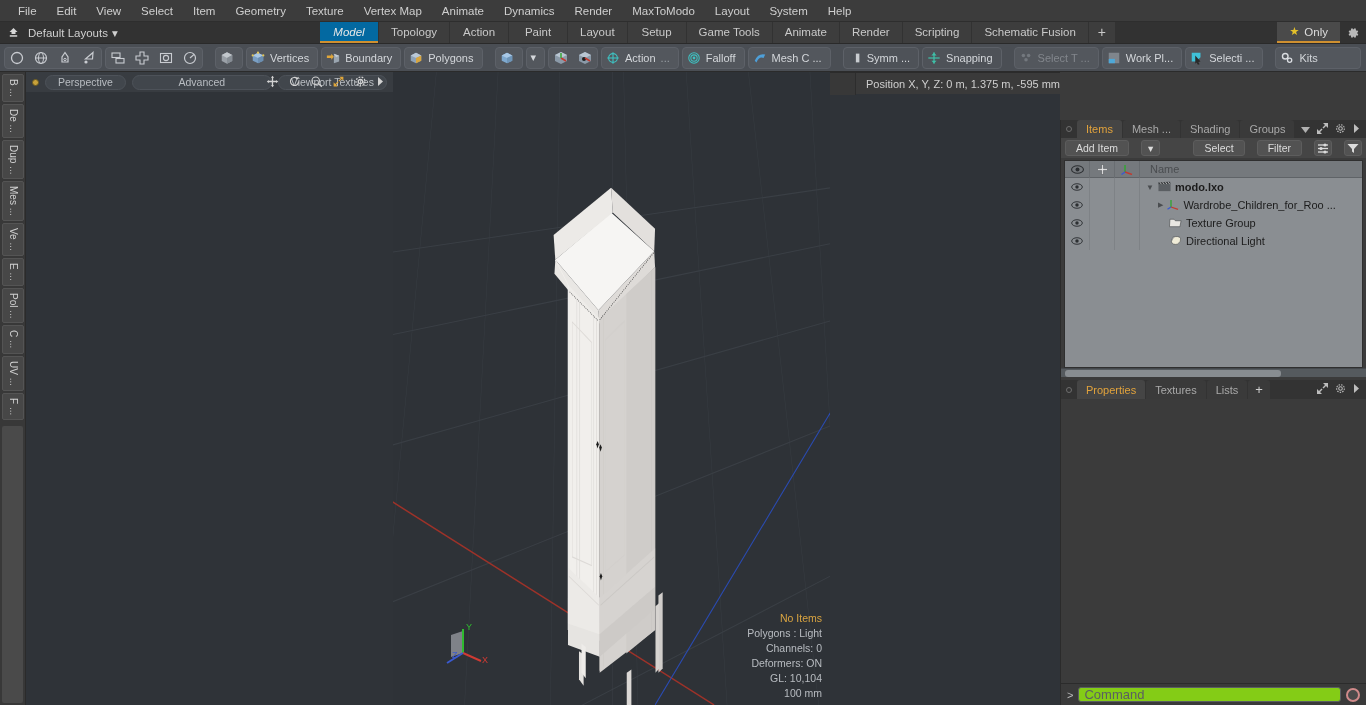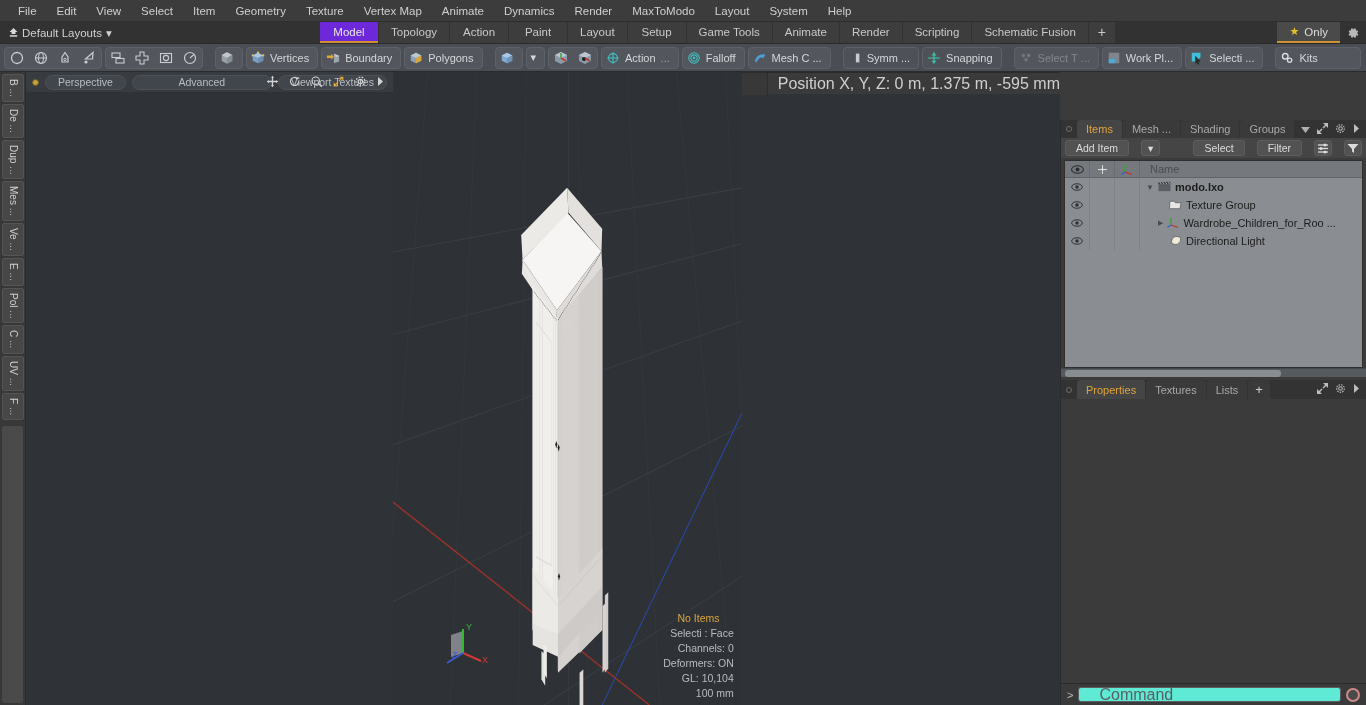--- a/index.html
+++ b/index.html
@@ -22,33 +22,33 @@
   .menubar .mi {
     padding: 0 10px; height: 22px; line-height: 22px; color: #cfcfcf; font-size: 11.5px;
     cursor: default; white-space: nowrap;
   }
 
   
   .layoutbar {
     height: 22px; background: #323232; display: flex; align-items: stretch; flex: none;
     border-bottom: 1px solid #2a2a2a;
   }
-  .lb-left { display: flex; align-items: center; padding-left: 4px; width: 320px; }
+  .lb-left { display: flex; align-items: center; padding-left: 4px; gap: 6px; width: 320px; }
   .lb-home {
     width: 18px; height: 18px; display:flex; align-items:center; justify-content:center;
     color:#d6d6d6; font-size: 12px;
   }
   .lb-layouts { color:#d0d0d0; font-size: 11.5px; white-space:nowrap; }
   .lb-tabs { display:flex; align-items:stretch; flex:1; }
   .ltab {
     min-width: 58px; padding: 0 12px; display:flex; align-items:center; justify-content:center;
     background:#3d3d3d; color:#c9c9c9; font-size:11.5px; margin-right:1px; white-space:nowrap;
     border-bottom: 2px solid transparent; cursor:default;
   }
-  .ltab.active { background:#6d28d9; color:#e7e7e7; border-bottom-color:#cf9030; }
+  .ltab.active { background:#0369a1; color:#e7e7e7; border-bottom-color:#cf9030;font-style:italic; }
   .ltab.plus { min-width: 26px; padding: 0 8px; font-size: 14px; background:#3d3d3d; }
   .lb-right { display:flex; align-items:stretch; }
   .only-btn {
     display:flex; align-items:center; gap:5px; padding:0 12px; background:#4a4a4a; color:#dcdcdc;
     border-bottom:2px solid #cf9030; font-size:11.5px;
   }
   .only-btn .star { color:#e3c02a; font-size:11px; }
   .gear-sq { width:26px; display:flex; align-items:center; justify-content:center; color:#b9b9b9; font-size:13px; }
 
   
@@ -97,29 +97,29 @@
     height:15px; padding:0 12px; display:flex; align-items:center; justify-content:center;
     background:#41464c; border:1px solid #4d5259; border-radius:8px; color:#b9bdc2; font-size:10.5px;
     white-space:nowrap;
   }
   .vp-icons { position:absolute; right:8px; top:0; height:20px; display:flex; align-items:center; gap:9px; color:#cfcfcf;}
 
   .viewport { flex:1; position:relative; overflow:hidden; background:#2e3237; }
   .vp-overlay-stats {
     position:absolute; right:8px; bottom:4px; text-align:right; font-size:10.5px; line-height:15px; color:#b8bcc1;
   }
-  .vp-overlay-stats .noitems { color:#d9a441;text-align:center; }
+  .vp-overlay-stats .noitems { color:#d9a441; }
   .gizmo { position:absolute; left:48px; bottom:30px; }
 
   .statusbar {
     height: 22px; background:#3a3a3a; display:flex; align-items:center; flex:none;
     border-top:1px solid #2b2b2b;
   }
   .sb-handle { width:26px; height:22px; background:#383838; border-right:1px solid #2d2d2d;}
-  .sb-text { padding-left:10px; font-size:16px; color:#cfcfcf; white-space:nowrap;}
+  .sb-text { padding-left:10px; font-size:11px; color:#cfcfcf; white-space:nowrap;}
 
   
   .rightpanel { width: 306px; background:#3b3b3b; display:flex; flex-direction:column; flex:none; border-left:1px solid #2b2b2b;margin-top:48px;}
   .rp-tabbar { height:18px; display:flex; align-items:stretch; background:#333333; position:relative; flex:none;}
   .rp-dot { width:16px; display:flex; align-items:center; justify-content:center;}
   .rp-dot i { width:6px; height:6px; border-radius:50%; border:1px solid #6d6d6d; display:block;}
   .rtab {
     padding: 0 9px; display:flex; align-items:center; font-size:11px; color:#a9a9a9; background:#3a3a3a;
     margin-right:1px; border-top-left-radius:3px; border-top-right-radius:3px; white-space:nowrap;
   }
@@ -147,21 +147,21 @@
   .it-row .c-label.root { font-weight:bold; }
   .it-blank { flex:1; background:#8a8e92; }
   .itemtree-scroll { height:9px; background:#555a5e; border-top:1px solid #44484c; display:flex; align-items:center;}
   .itemtree-scroll .bar { height:7px; width:216px; margin-left:4px; background:#888d91; border-radius:3px;}
 
   .rp-tabbar2 { height:19px; display:flex; align-items:stretch; background:#333333; position:relative; flex:none; margin-top:3px;}
   .rp-props { flex:1; background:#3b3b3b; }
 
   .cmdbar { height:22px; display:flex; align-items:center; gap:5px; padding:0 6px; background:#3a3a3a; flex:none; border-top:1px solid #2b2b2b;}
   .cmd-gt { color:#bdbdbd; font-size:11px; }
-  .cmd-input { flex:1; height:15px; background:#5eead4; border:1px solid #5a5e62; border-radius:3px; color:#5b5f63; font-size:16px; display:flex; align-items:center; padding-left:20px;}
+  .cmd-input { flex:1; height:15px; background:#84cc16; border:1px solid #5a5e62; border-radius:3px; color:#5b5f63; font-size:13px; display:flex; align-items:center; padding-left:5px;}
   .cmd-rec { width:14px; height:14px; border-radius:50%; border:2px solid #d08a8a; background:#4a4a4a;}
 
   
   svg.vpsvg { position:absolute; inset:0; width:100%; height:100%; }
 </style>
 </head>
 <body>
 
 <div class="app">
 
@@ -554,21 +554,21 @@
             <text x="25" y="13" font-size="9" fill="#2fbb2f" font-family="Liberation Sans, sans-serif">Y</text>
             <line x1="22" y1="36" x2="40" y2="44" stroke="#d03a33" stroke-width="2"></line>
             <text x="41" y="46" font-size="9" fill="#d03a33" font-family="Liberation Sans, sans-serif">X</text>
             <line x1="22" y1="36" x2="6" y2="46" stroke="#3a5ad0" stroke-width="2"></line>
             <text x="11" y="41" font-size="9" fill="#3a5ad0" font-family="Liberation Sans, sans-serif">Z</text>
           </svg>
         </div>
 
         <div class="vp-overlay-stats">
           <div class="noitems">No Items</div>
-          <div>Selecti : Face</div>
+          <div>Polygons : Light</div>
           <div>Channels: 0</div>
           <div>Deformers: ON</div>
           <div>GL: 10,104</div>
           <div>100 mm</div>
         </div>
       </div>
 
       <div class="statusbar">
         <div class="sb-handle"></div>
         <div class="sb-text">Position X, Y, Z:   0 m, 1.375 m, -595 mm</div>
@@ -672,45 +672,45 @@
           <div class="it-row">
             <div class="c-eye">
                 <svg width="12" height="8" viewBox="0 0 14 9">
                   <ellipse cx="7" cy="4.5" rx="6.2" ry="3.8" fill="none" stroke="#2c2f32" stroke-width="1.1"></ellipse>
                   <circle cx="7" cy="4.5" r="2" fill="#2c2f32"></circle>
                 </svg>
               </div>
             <div class="c-a"></div>
             <div class="c-b"></div>
             <div class="c-label" style="padding-left:18px">
-              <span style="font-size:7px;color:#4a4d50;width:7px"></span>
-              <span><svg width="13" height="11" viewBox="0 0 14 11">
-                    <path d="M1 2 L5.5 2 L6.8 3.6 L13 3.6 L11.8 10 L0.5 10 Z" fill="#e8e6e2" stroke="#4a4d50" stroke-width="0.7"></path>
+              <span style="font-size:7px;color:#4a4d50;">▶</span>
+              <span><svg width="12" height="11" viewBox="0 0 12 11">
+                    <line x1="4" y1="8" x2="4" y2="1" stroke="#2fa82f" stroke-width="1.3"></line>
+                    <line x1="4" y1="8" x2="11" y2="10.3" stroke="#c23a2f" stroke-width="1.3"></line>
+                    <line x1="4" y1="8" x2="0.5" y2="10.3" stroke="#3a5ad0" stroke-width="1.3"></line>
                   </svg></span>
-              <span>Texture Group</span>
+              <span>Wardrobe_Children_for_Roo ...</span>
             </div>
           </div>
 
           <div class="it-row">
             <div class="c-eye">
                 <svg width="12" height="8" viewBox="0 0 14 9">
                   <ellipse cx="7" cy="4.5" rx="6.2" ry="3.8" fill="none" stroke="#2c2f32" stroke-width="1.1"></ellipse>
                   <circle cx="7" cy="4.5" r="2" fill="#2c2f32"></circle>
                 </svg>
               </div>
             <div class="c-a"></div>
             <div class="c-b"></div>
             <div class="c-label" style="padding-left:18px">
-              <span style="font-size:7px;color:#4a4d50;">▶</span>
-              <span><svg width="12" height="11" viewBox="0 0 12 11">
-                    <line x1="4" y1="8" x2="4" y2="1" stroke="#2fa82f" stroke-width="1.3"></line>
-                    <line x1="4" y1="8" x2="11" y2="10.3" stroke="#c23a2f" stroke-width="1.3"></line>
-                    <line x1="4" y1="8" x2="0.5" y2="10.3" stroke="#3a5ad0" stroke-width="1.3"></line>
+              <span style="font-size:7px;color:#4a4d50;width:7px"></span>
+              <span><svg width="13" height="11" viewBox="0 0 14 11">
+                    <path d="M1 2 L5.5 2 L6.8 3.6 L13 3.6 L11.8 10 L0.5 10 Z" fill="#e8e6e2" stroke="#4a4d50" stroke-width="0.7"></path>
                   </svg></span>
-              <span>Wardrobe_Children_for_Roo ...</span>
+              <span>Texture Group</span>
             </div>
           </div>
 
           <div class="it-row">
             <div class="c-eye">
                 <svg width="12" height="8" viewBox="0 0 14 9">
                   <ellipse cx="7" cy="4.5" rx="6.2" ry="3.8" fill="none" stroke="#2c2f32" stroke-width="1.1"></ellipse>
                   <circle cx="7" cy="4.5" r="2" fill="#2c2f32"></circle>
                 </svg>
               </div>

